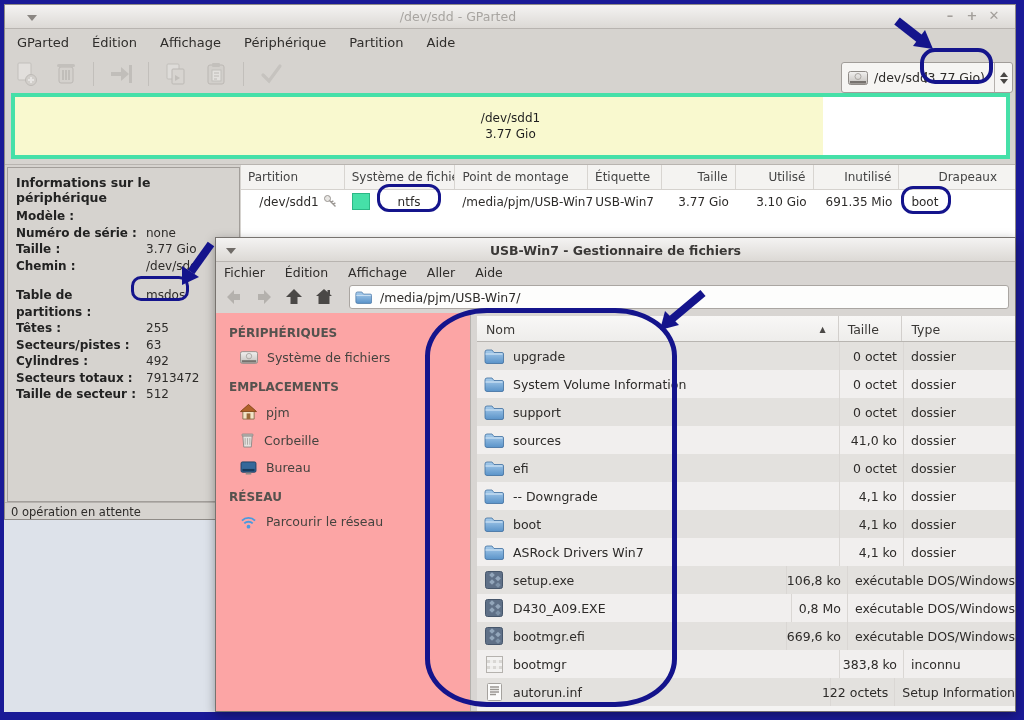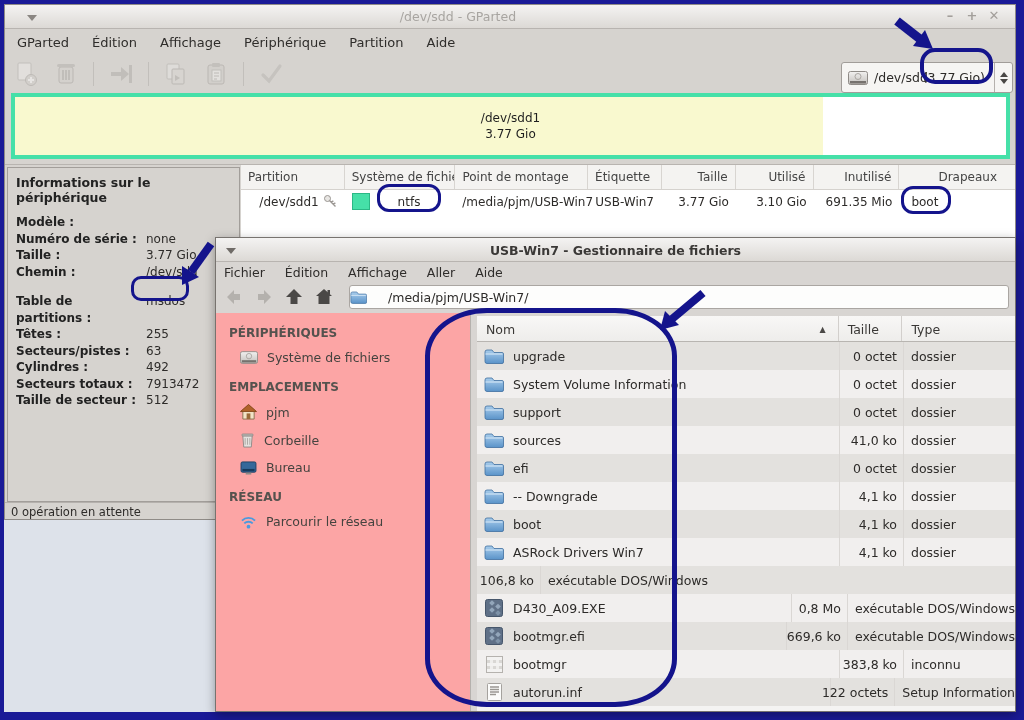--- a/index.html
+++ b/index.html
@@ -53,21 +53,21 @@
   .pbar{ position:absolute; left:6px; top:88px; width:999px; height:66px;
     border:4px solid #46e0a8; background:#fff; }
   .pbar .used{ position:absolute; left:0; top:0; bottom:0; width:81.5%; background:#f9f9cf; }
   .pbar .ptxt{ position:absolute; inset:0; display:flex; flex-direction:column;
     align-items:center; justify-content:center; gap:2px; color:#1f1f1f; font-size:12px; }
   
   .gp-main{ position:absolute; left:0; right:0; top:159px; bottom:17px;
     border-top:1px solid #b8b4b0; }
   .devinfo{ position:absolute; left:2px; top:2px; width:233px; bottom:0;
     border:1px solid #a29e9a; padding:7px 8px; background:#d6d3cf; }
-  .devinfo h3{ font-size:12.5px; margin-bottom:9px; color:#222; }
+  .devinfo h3{ font-size:12.5px; margin-bottom:3px; color:#222; }
   .irow{ display:flex; line-height:16.5px; }
   .irow .lb{ width:124px; font-weight:bold; color:#222; flex:none; }
   .irow .vl{ color:#2d2b29; padding-left:6px; }
   .ispacer{ height:13px; }
   .gp-table{ position:absolute; left:236px; top:0; right:0; bottom:0; background:#fff; }
   .thead,.trow{ display:flex; }
   .thead{ height:25px; background:#f4f3f1; border-bottom:1px solid #d5d2ce;
     color:#444; }
   .thead .c{ border-right:1px solid #d8d5d1; padding:5px 7px; white-space:nowrap; overflow:hidden; }
   .trow{ height:23px; }
@@ -90,21 +90,21 @@
   .fmw .title{
     position:absolute; left:50%; top:5px; transform:translateX(-50%);
     font-weight:bold; font-size:12.5px; color:#3a3836; white-space:nowrap;
   }
   .fmw .titlebar .wm-arrow{ border-top-color:#6f6b67; left:10px; }
   .fm-menubar{ display:flex; gap:20px; padding:3px 8px; font-size:12.5px; height:20px;text-align:center; }
   .fm-toolbar{ position:relative; height:30px; display:flex; align-items:center; padding-left:8px; gap:10px; }
   .navi{ width:20px; height:20px; }
   .pathfield{ position:absolute; left:133px; right:6px; top:3px; height:24px;
     background:#fdfdfc; border:1px solid #aaa6a2; border-radius:3px;
-    display:flex; align-items:center; gap:21px; font-size:12.5px; }
+    display:flex; align-items:center; padding-left:5px; gap:8px; font-size:12.5px; }
   .fm-body{ position:absolute; left:0; right:0; top:75px; bottom:0; }
   .fm-side{ position:absolute; left:0; top:0; bottom:0; width:255px;
     background:#fca5a5; border-right:1px solid #b5b1ad; padding:13px 0 0 13px; overflow:hidden; }
   .sec-h{ font-weight:bold; font-size:12px; color:#55524e; margin-bottom:4px; }
   .side-item{ display:flex; align-items:center; gap:9px; padding:6px 0 6px 11px;
     font-size:12.5px; color:#45433f; }
   .side-gap{ height:9px; }
   .fm-list{ position:absolute; left:261px; top:3px; right:0; bottom:0; background:#f4f3f2; }
   .lh{ display:flex; height:26px; background:linear-gradient(#f8f7f6,#eeedeb);
     border-bottom:1px solid #b8b5b1; color:#3a3836; }
@@ -502,20 +502,32 @@
                   <path d="M1 3 q0-2 2-2 h5 l2 2.5 h8 q1.5 0 1.5 1.5 v8 q0 1.5-1.5 1.5 h-15 q-2 0-2-2 z" fill="url(#gfold)" stroke="#3f6f9f" stroke-width="0.8"></path>
                   <path d="M1.5 5 h17" stroke="#cfe3f4" stroke-width="1.2"></path>
                 </svg>
               </span>
               <span>ASRock Drivers Win7</span>
             </div>
           <div class="fc s">4,1 ko</div>
           <div class="fc t">dossier</div>
         </div>
         <div class="frow">
+          <div class="fc n">
+              <span class="ficon">
+                <svg width="18" height="18" viewBox="0 0 18 18">
+                  <rect x="0.5" y="0.5" width="17" height="17" rx="2" fill="#5f7087" stroke="#46566b"></rect>
+                  <rect x="5" y="2" width="4" height="4" transform="rotate(45 7 4)" fill="#93a6bb"></rect>
+                  <rect x="5" y="9" width="4" height="4" transform="rotate(45 7 11)" fill="#93a6bb"></rect>
+                  <rect x="11" y="5.5" width="4" height="4" transform="rotate(45 13 7.5)" fill="#93a6bb"></rect>
+                  <rect x="11" y="12" width="4" height="4" transform="rotate(45 13 14)" fill="#7e92a8"></rect>
+                </svg>
+              </span>
+              <span>setup.exe</span>
+            </div>
           <div class="fc s">106,8 ko</div>
           <div class="fc t">exécutable DOS/Windows</div>
         </div>
         <div class="frow">
           <div class="fc n">
               <span class="ficon">
                 <svg width="18" height="18" viewBox="0 0 18 18">
                   <rect x="0.5" y="0.5" width="17" height="17" rx="2" fill="#5f7087" stroke="#46566b"></rect>
                   <rect x="5" y="2" width="4" height="4" transform="rotate(45 7 4)" fill="#93a6bb"></rect>
                   <rect x="5" y="9" width="4" height="4" transform="rotate(45 7 11)" fill="#93a6bb"></rect>

